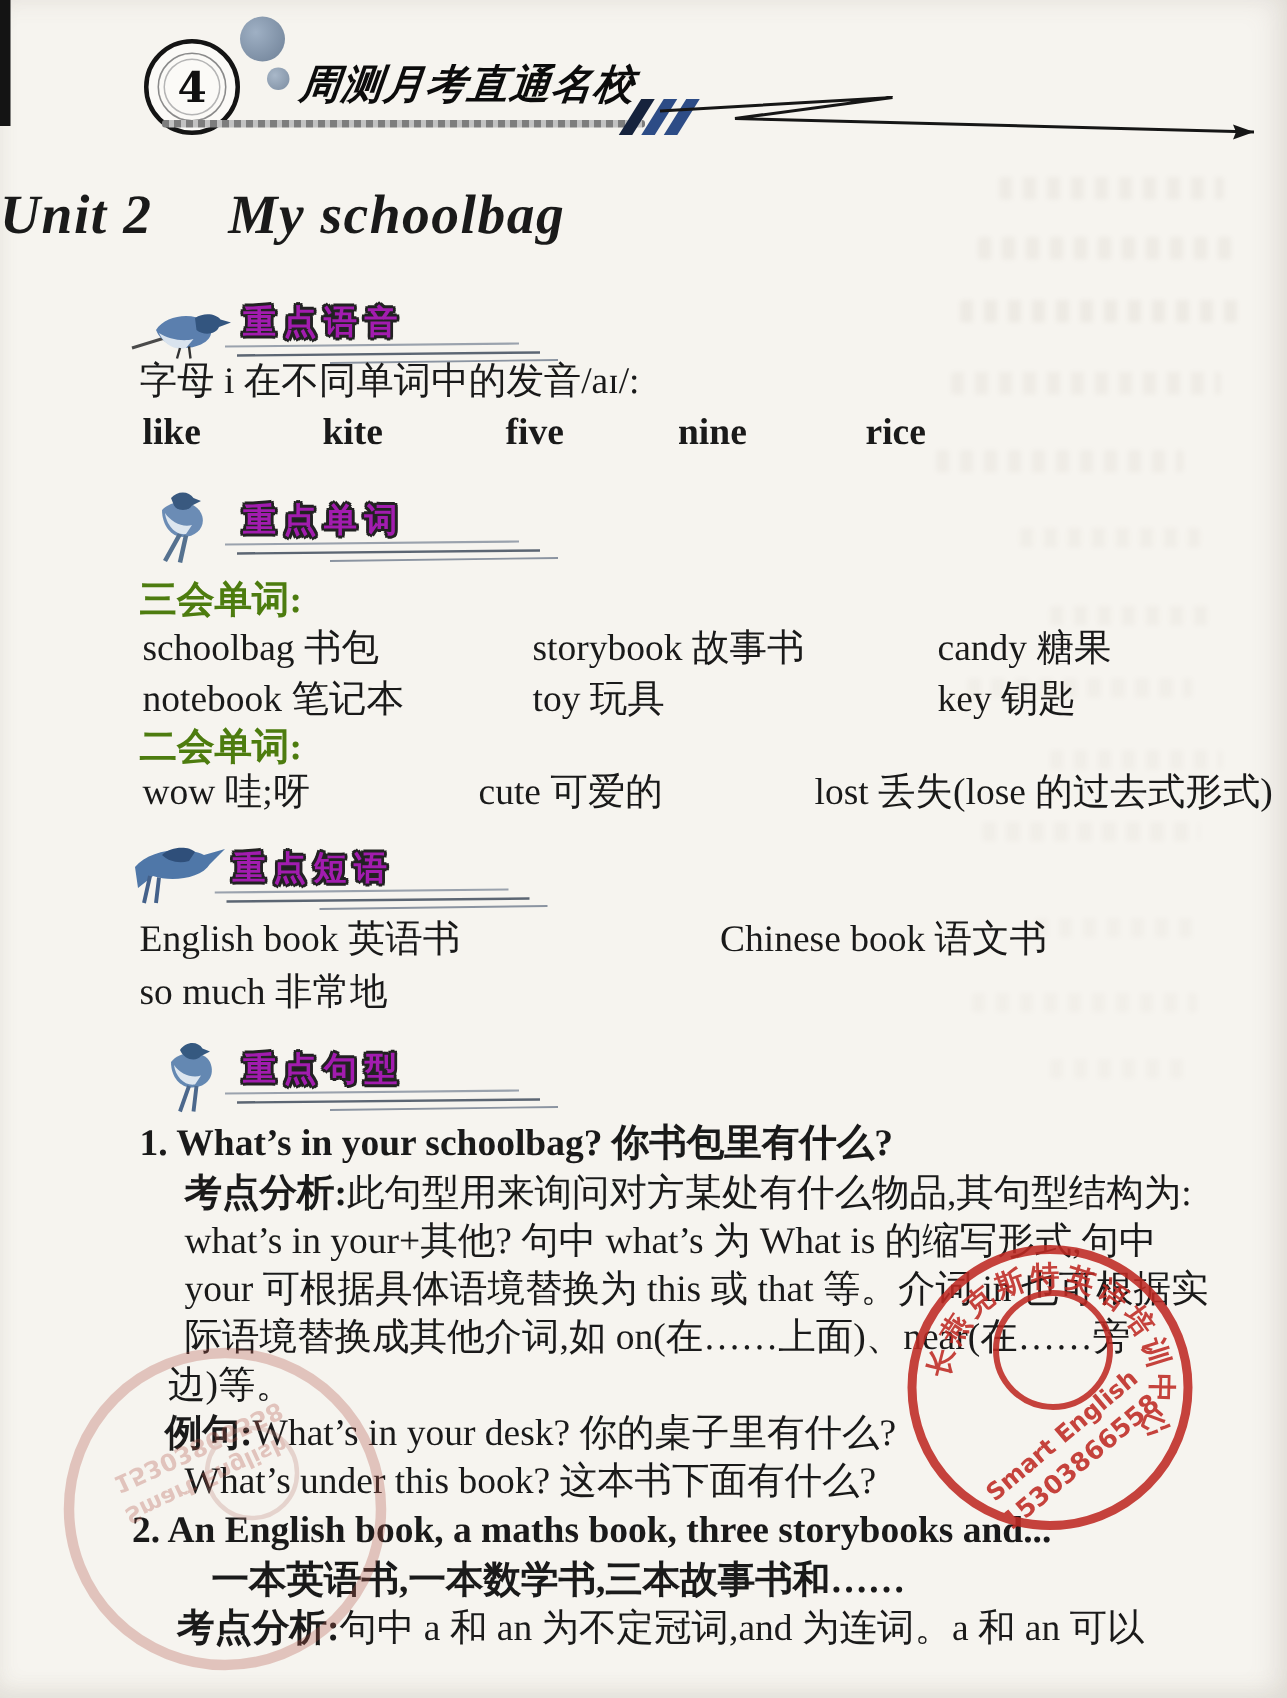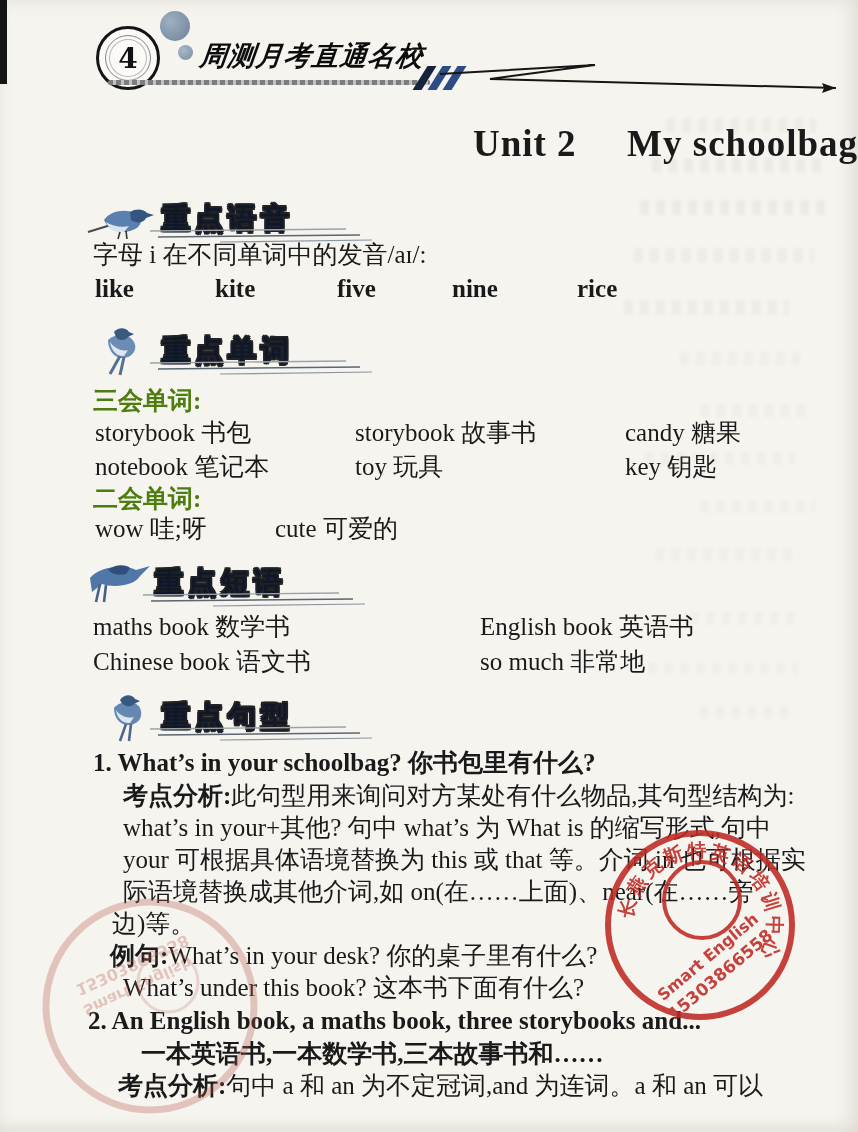--- a/index.html
+++ b/index.html
@@ -29,30 +29,30 @@
   .brand{left:200px;top:38px;font-family:"DejaVu Sans",sans-serif;font-weight:bold;font-style:italic;
     font-size:27px;letter-spacing:1px;color:#0c0c0c;transform:skewX(-6deg);white-space:nowrap;}
   .brand-rule{left:108px;top:80px;width:322px;height:5px;
     background:repeating-linear-gradient(90deg,#7d7d7d 0 5px,#c2c2c2 5px 8px);border-radius:2px;}
   .slashes{left:420px;top:64px;width:56px;height:28px;}
   .slash{position:absolute;top:2px;width:9px;height:24px;background:#2d4c86;transform:skewX(-32deg);}
   .slash.s1{left:0;background:#16233d;}
   .slash.s2{left:15px;}
   .slash.s3{left:30px;}
   
-  .sec-label{font-family:"DejaVu Sans",sans-serif;font-weight:bold;font-size:28px;letter-spacing:5px;
-    color:#0f172a;white-space:nowrap;
+  .sec-label{font-family:"DejaVu Sans",sans-serif;font-weight:bold;font-size:22px;letter-spacing:5px;
+    color:#a21caf;white-space:nowrap;
     text-shadow:-1.6px -1.6px 0 #222,1.6px -1.6px 0 #222,-1.6px 1.6px 0 #222,1.6px 1.6px 0 #222,
       0 -1.8px 0 #222,0 1.8px 0 #222,-1.8px 0 0 #222,1.8px 0 0 #222;}
   
   .t{font-size:25px;line-height:30px;white-space:nowrap;}
   .b{font-weight:bold;}
   .navy{color:#4d7c0f;}
   .grid3a{display:grid;grid-template-columns:260px 270px auto;row-gap:4px;}
-  .grid3b{display:grid;grid-template-columns:180px 180px auto;}
+  .grid3b{display:grid;grid-template-columns:180px 180px auto;gap:44px;}
   .grid2{display:grid;grid-template-columns:387px auto;row-gap:5px;}
   
   .bleed{background:repeating-linear-gradient(90deg,rgba(140,125,105,.5) 0 9px,transparent 9px 16px);
     filter:blur(1.6px);border-radius:2px;}
   
   .stamp{pointer-events:none;}
 </style>
 </head>
 <body>
 
@@ -72,21 +72,21 @@
   <div class="abs slashes">
     <div class="slash s1"></div>
       <div class="slash s2"></div>
       <div class="slash s3"></div>
   </div>
   <svg class="abs" style="left:432px;top:56px;" width="420" height="44">
     <path d="M8,18 L163,9 L58,23 L404,32" fill="none" stroke="#161616" stroke-width="2"></path>
     <path d="M404,32 l-14,-5 l2,5 l-2,5 z" fill="#161616"></path>
   </svg>
 
-  <div class="abs" style="left:0;top:122px;width:858px;text-align:right;font-weight:bold;font-size:37px;letter-spacing:1px;">
+  <div class="abs" style="left:0;top:122px;width:858px;text-align:left;font-weight:bold;font-size:37px;letter-spacing:1px;font-style:italic;">
     <span>Unit 2</span>
     <span style="display:inline-block;width:30px;"></span>
     <span>My schoolbag</span>
   </div>
 
   <svg class="abs" style="left:84px;top:198px;" width="72" height="44" viewBox="0 0 72 44">
     <path d="M4,34 L30,26" stroke="#4a4a4a" stroke-width="2"></path>
     <path d="M20,22 C26,12 44,10 52,16 C60,21 58,30 46,33 C36,36 24,32 20,22 Z" fill="#5b7fae"></path>
     <path d="M46,14 C52,10 60,11 63,15 L70,17 L62,20 C60,25 52,26 47,22 Z" fill="#33557f"></path>
     <path d="M22,24 C28,28 38,30 45,28 L40,34 C32,36 25,31 22,24 Z" fill="#d9e3ee"></path>
@@ -116,47 +116,47 @@
   </svg>
   <span class="abs sec-label" style="left:162px;top:332px;">重点单词</span>
   <svg class="abs" style="left:150px;top:360px;" width="230" height="16">
     <path d="M0,3 L196,1" stroke="#9aa2ad" stroke-width="1.4"></path>
     <path d="M8,9 L210,7" stroke="#5c6673" stroke-width="1.6"></path>
     <path d="M70,14 L222,12" stroke="#8b94a1" stroke-width="1.2"></path>
   </svg>
 
   <div class="abs t b navy" style="left:93px;top:386px;">三会单词:</div>
   <div class="abs grid3a t" style="left:95px;top:418px;width:710px;">
-    <span>storybook 书包</span>
+    <span>schoolbag 书包</span>
     <span>storybook 故事书</span>
     <span>candy 糖果</span>
     <span>notebook 笔记本</span>
     <span>toy 玩具</span>
     <span>key 钥匙</span>
   </div>
   <div class="abs t b navy" style="left:93px;top:484px;">二会单词:</div>
   <div class="abs grid3b t" style="left:95px;top:514px;width:710px;">
     <span>wow 哇;呀</span>
     <span>cute 可爱的</span>
+    <span>lost 丢失(lose 的过去式形式)</span>
   </div>
 
   <svg class="abs" style="left:84px;top:558px;" width="70" height="48" viewBox="0 0 70 48">
     <path d="M6,20 C16,8 40,6 52,12 L66,8 L56,18 C50,28 30,30 18,26 L8,34 Z" fill="#4f77a8"></path>
     <path d="M24,12 C30,6 42,6 46,10 L42,16 C35,18 28,16 24,12 Z" fill="#2f4f7a"></path>
     <path d="M16,26 L12,44 M22,27 L20,44" stroke="#44618a" stroke-width="2.6" fill="none"></path>
   </svg>
   <span class="abs sec-label" style="left:155px;top:564px;">重点短语</span>
   <svg class="abs" style="left:143px;top:592px;" width="230" height="16">
     <path d="M0,3 L196,1" stroke="#9aa2ad" stroke-width="1.4"></path>
     <path d="M8,9 L210,7" stroke="#5c6673" stroke-width="1.6"></path>
     <path d="M70,14 L222,12" stroke="#8b94a1" stroke-width="1.2"></path>
   </svg>
 
   <div class="abs grid2 t" style="left:93px;top:612px;width:712px;">
-    <span>maths book 数学书</span>
     <span>English book 英语书</span>
     <span>Chinese book 语文书</span>
     <span>so much 非常地</span>
   </div>
 
   <svg class="abs" style="left:98px;top:692px;" width="60" height="52" viewBox="0 0 60 52">
     <path d="M16,16 C22,8 38,8 42,16 C46,25 40,33 30,33 C22,33 16,26 16,16 Z" fill="#6488b2"></path>
     <path d="M22,8 C26,2 34,2 37,7 L42,9 L36,12 C33,16 25,15 22,8 Z" fill="#355980"></path>
     <path d="M28,32 L22,49 M33,32 L31,49" stroke="#4c688c" stroke-width="2.6" fill="none"></path>
     <path d="M18,18 C22,24 30,27 36,25 L32,31 C25,32 19,26 18,18 Z" fill="#dde6ef"></path>

